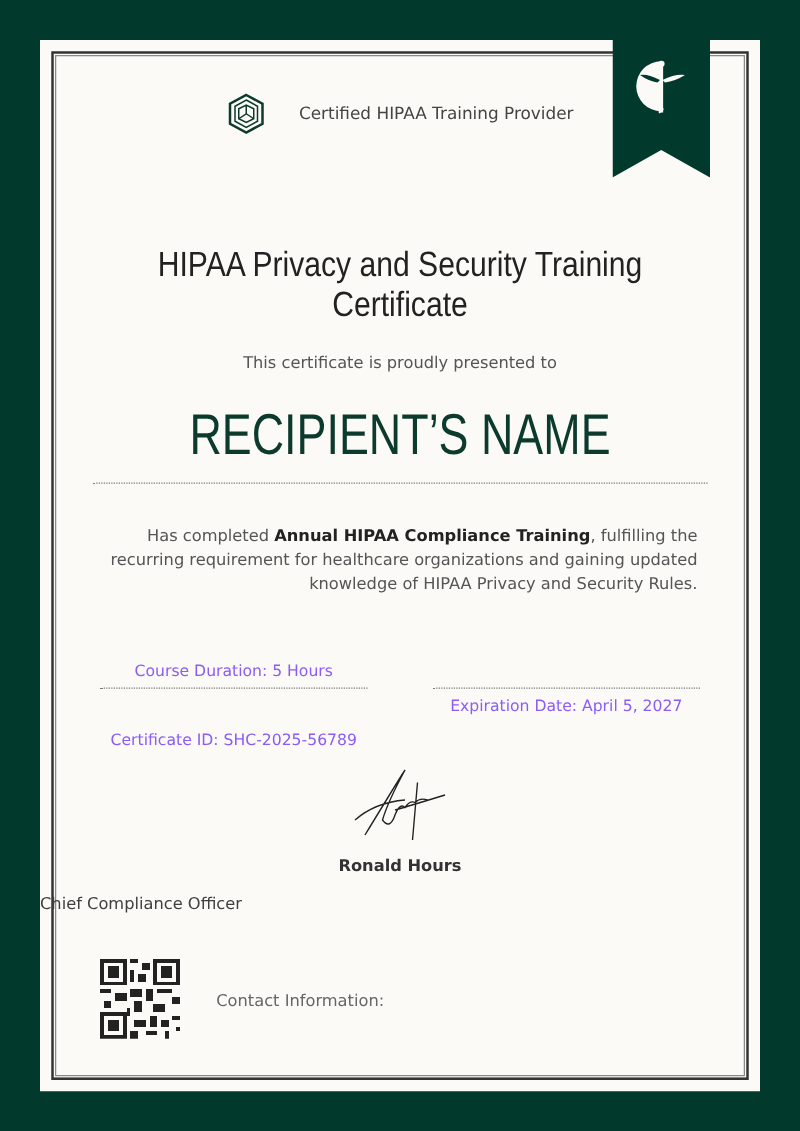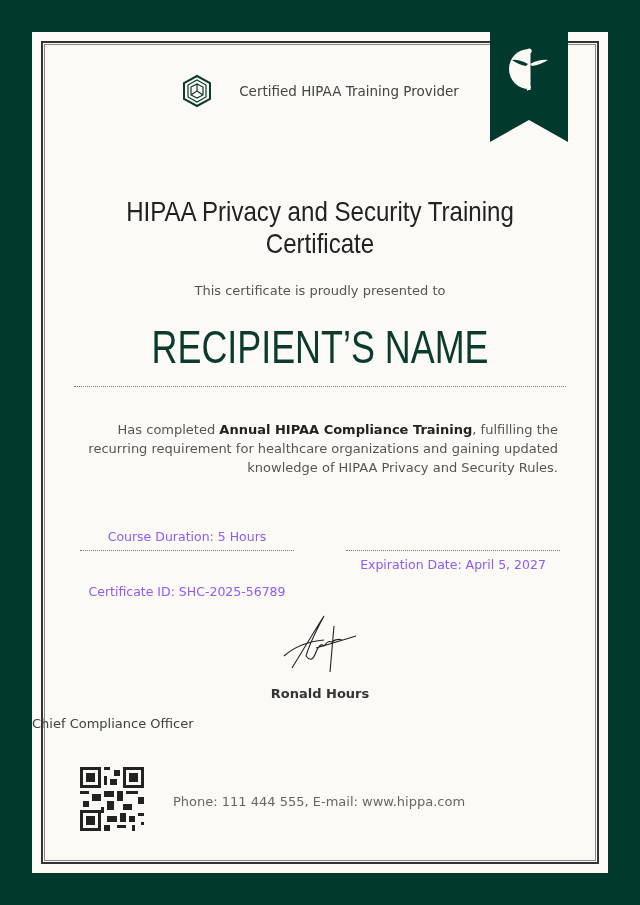--- a/index.html
+++ b/index.html
@@ -101,15 +101,15 @@
         <rect x="16" y="16" width="2" height="2"></rect>
         <rect x="19" y="15" width="2" height="1"></rect>
       <rect x="8" y="19" width="2" height="2"></rect>
         <rect x="12" y="19" width="3" height="1"></rect>
         <rect x="17" y="19" width="1" height="2"></rect>
         <rect x="20" y="18" width="1" height="1"></rect>
     </g>
   </svg>
 
   <div class="contact">
-    <div>Phone: 111 444 555, E-mail: www.hippa.com</div>
+    <div>Contact Information:</div>
   </div>
 </div>
 
 </body></html>

